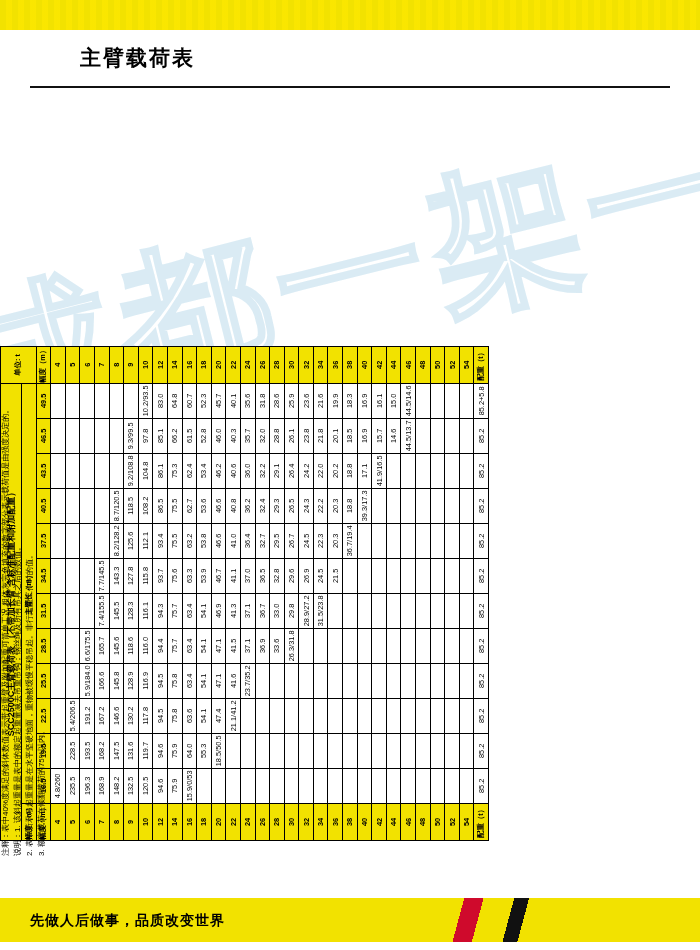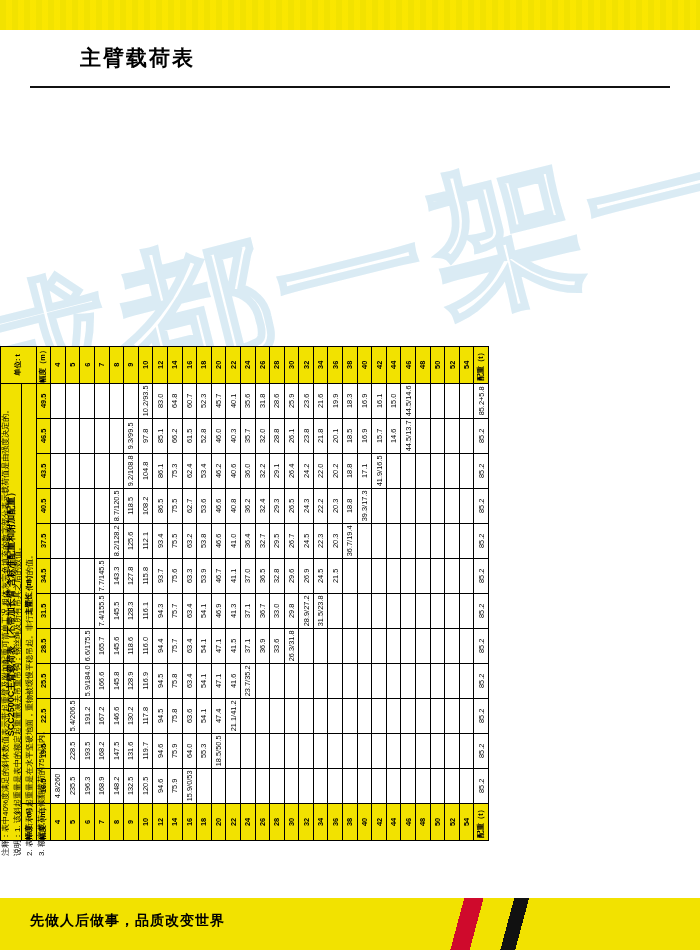--- a/index.html
+++ b/index.html
@@ -18,21 +18,21 @@
     opacity:.6;
   }
   .page-title{
     position:absolute;left:60px;top:44px;
     font-size:21px;font-weight:bold;letter-spacing:2px;margin-left:20px;
   }
   .title-rule{
     position:absolute;left:30px;top:86px;width:640px;height:2px;background:#111;
   }
   .bottombar{
-    position:absolute;left:0;bottom:0;width:700px;height:52px;background:#f2e200;
+    position:absolute;left:0;bottom:8px;width:700px;height:44px;background:#f2e200;
     overflow:hidden;
   }
   .bottombar .slash{
     position:absolute;right:170px;top:-10px;width:130px;height:70px;
     background:linear-gradient(105deg,transparent 0 45%,#cf0a2c 45% 58%,transparent 58% 100%);
   }
   .bottombar .slash2{
     position:absolute;right:120px;top:-10px;width:130px;height:70px;
     background:linear-gradient(105deg,transparent 0 45%,#111 45% 55%,transparent 55% 100%);
   }

